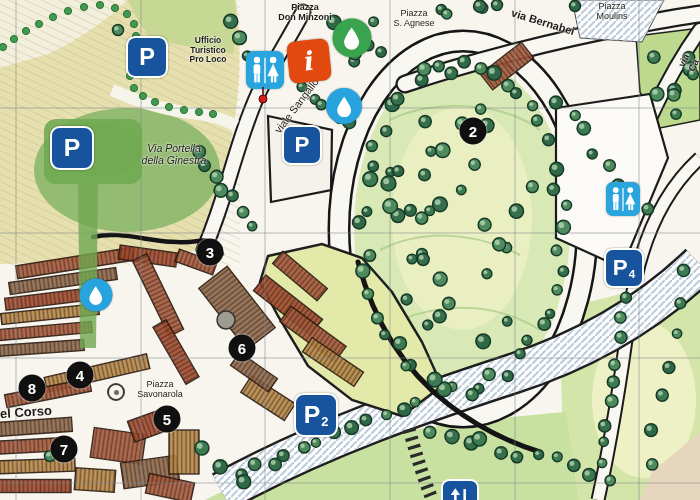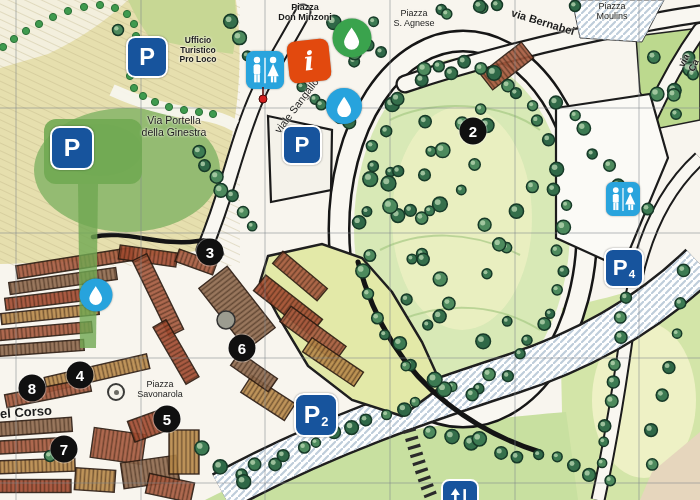--- a/index.html
+++ b/index.html
@@ -934,30 +934,30 @@
 
     <g>
       <path d="M78,184 L98,184 L96,348 L80,348 Z" fill="#6fa851" opacity="0.8"></path>
       <rect x="44" y="119" width="98" height="65" rx="12" fill="#6fa851" opacity="0.88"></rect>
     </g>
   </svg>
 
   <div class="layer" id="labels">
       <div class="label" style="left: 305px; top: 12px; font-size: 9px; font-weight: 700; transform: translate(-50%, -50%) rotate(0deg);">Piazza
 Don Minzoni</div>
-      <div class="label" style="left: 198px; top: 50px; font-size: 8.5px; font-weight: 700; transform: translate(-50%, -50%) rotate(0deg);">Ufficio
+      <div class="label" style="left: 208px; top: 50px; font-size: 8.5px; font-weight: 700; transform: translate(-50%, -50%) rotate(0deg);">Ufficio
 Turistico
 Pro Loco</div>
       <div class="label" style="left: 414px; top: 18px; font-size: 9px; font-weight: 500; transform: translate(-50%, -50%) rotate(0deg);">Piazza
 S. Agnese</div>
       <div class="label" style="left: 543px; top: 22px; font-size: 11px; font-weight: 700; transform: translate(-50%, -50%) rotate(17deg);">via Bernabei</div>
       <div class="label" style="left: 612px; top: 11px; font-size: 9px; font-weight: 500; transform: translate(-50%, -50%) rotate(0deg);">Piazza
 Moulins</div>
       <div class="label" style="left: 689px; top: 63px; font-size: 9.5px; font-weight: 700; transform: translate(-50%, -50%) rotate(-63deg);">via Ca</div>
-      <div class="label" style="left: 174px; top: 127px; font-size: 10.5px; font-weight: 500; transform: translate(-50%, -50%) rotate(0deg);">Via Portella
+      <div class="label" style="left: 174px; top: 155px; font-size: 10.5px; font-weight: 500; transform: translate(-50%, -50%) rotate(0deg); font-style: italic;">Via Portella
 della Ginestra</div>
       <div class="label" style="left: 297px; top: 106px; font-size: 10.5px; font-weight: 500; transform: translate(-50%, -50%) rotate(-53deg);">viale Sangallo</div>
       <div class="label" style="left: 160px; top: 389px; font-size: 9px; font-weight: 500; transform: translate(-50%, -50%) rotate(0deg);">Piazza
 Savonarola</div>
       <div class="label" style="left: 22px; top: 413px; font-size: 13px; font-weight: 700; transform: translate(-50%, -50%) rotate(-4deg);">del Corso</div>
     </div>
   <div class="layer" id="pois">
       <div class="poi p-sign" style="background: rgb(23, 84, 157); font-size: 23.56px; left: 147px; top: 57px; width: 38px; height: 38px;">
         <span>P</span>
       </div>

